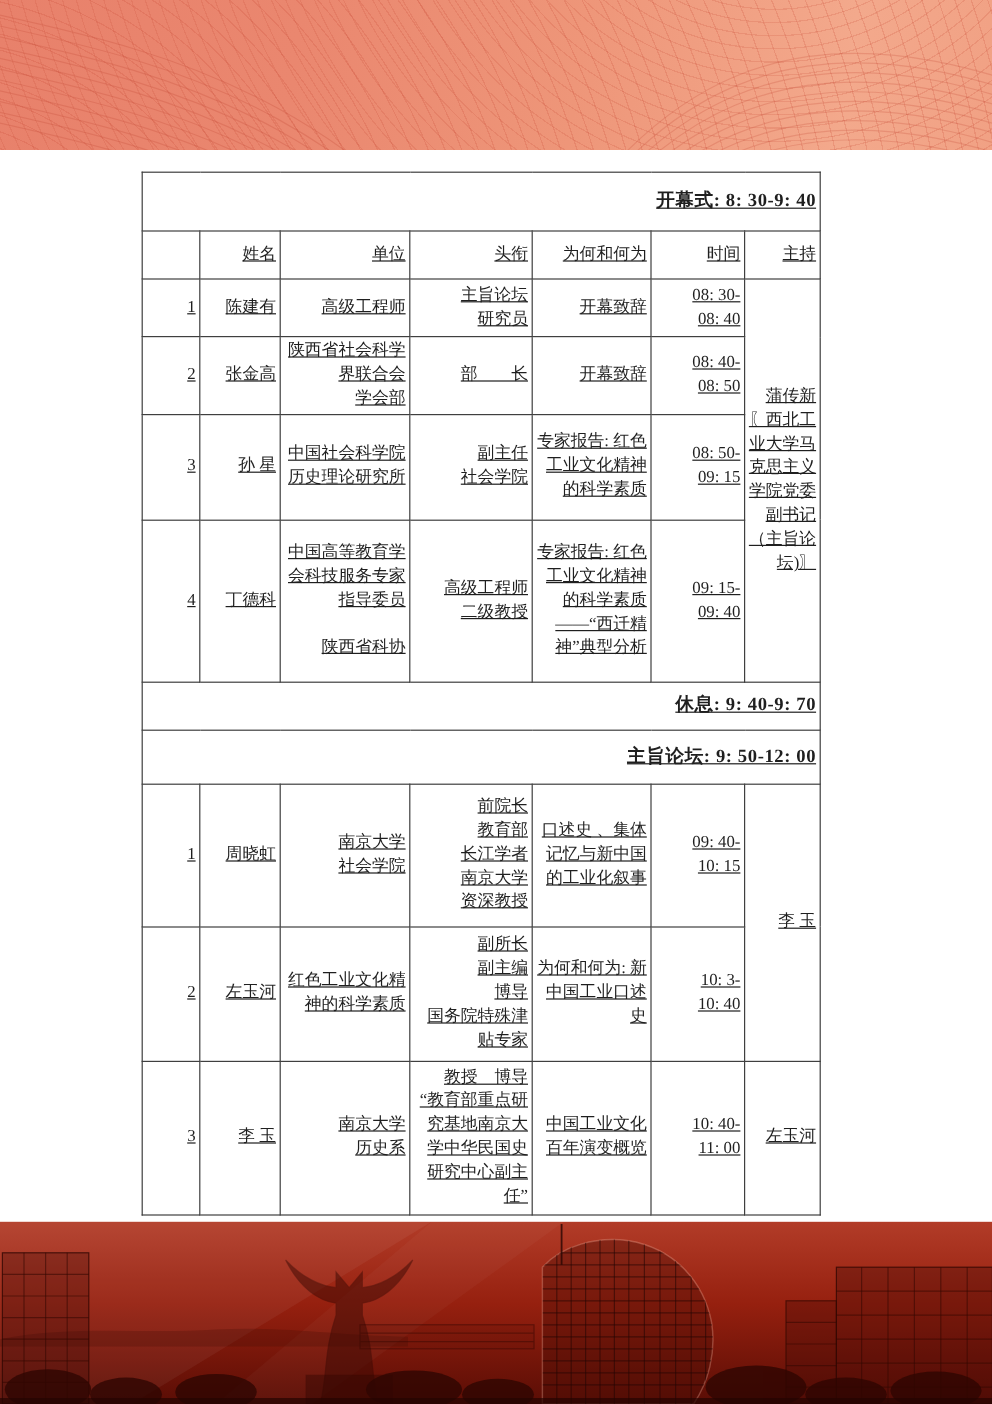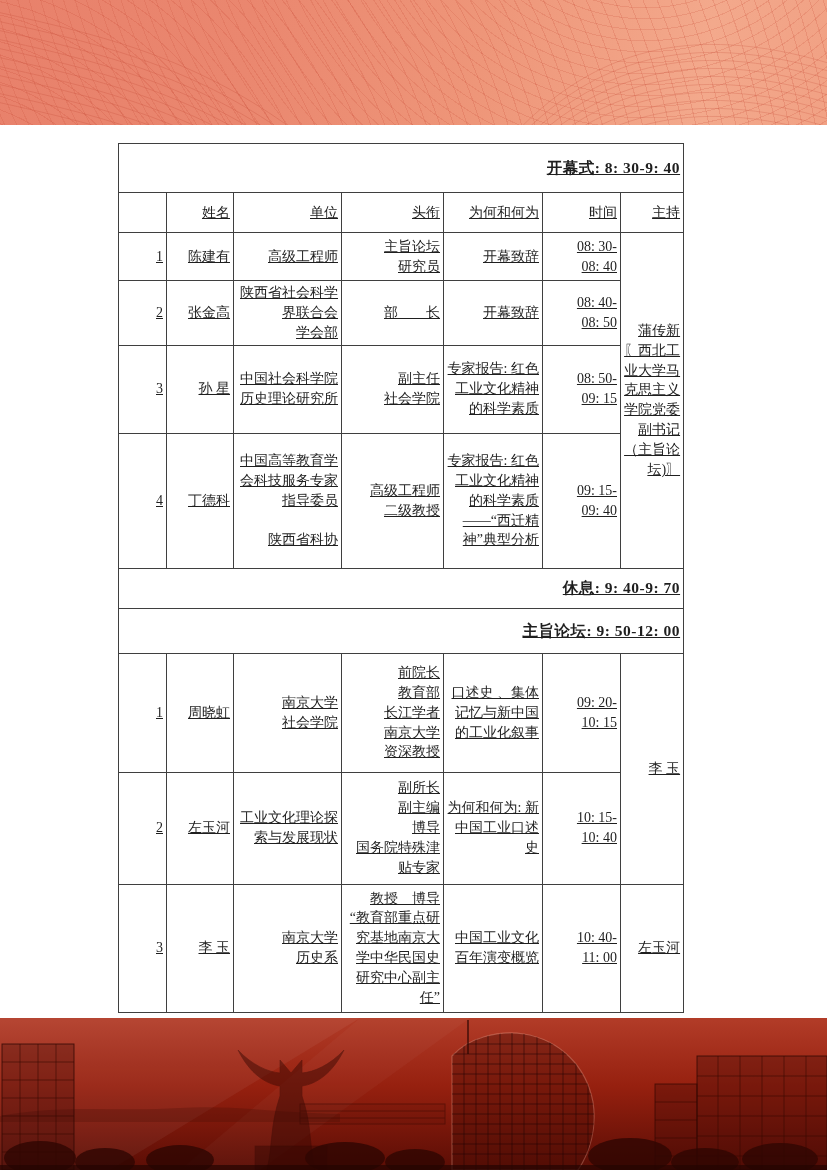--- a/index.html
+++ b/index.html
@@ -175,35 +175,35 @@
       <td>1</td>
       <td>周晓虹</td>
       <td>南京大学
 社会学院</td>
       <td>前院长
 教育部
 长江学者
 南京大学
 资深教授</td>
       <td>口述史 、集体记忆与新中国的工业化叙事</td>
-      <td>09: 20-
+      <td>09: 40-
 10: 15</td>
       <td rowspan="2">李 玉</td>
     </tr>
 
     <tr style="height:112px">
       <td>2</td>
       <td>左玉河</td>
-      <td>工业文化理论探索与发展现状</td>
+      <td>红色工业文化精神的科学素质</td>
       <td>副所长
 副主编
 博导
 国务院特殊津贴专家</td>
       <td>为何和何为: 新中国工业口述史</td>
-      <td>10: 15-
+      <td>10: 3-
 10: 40</td>
     </tr>
 
     <tr style="height:128px">
       <td>3</td>
       <td>李 玉</td>
       <td>南京大学
 历史系</td>
       <td>教授　博导
 “教育部重点研究基地南京大学中华民国史研究中心副主任”</td>

